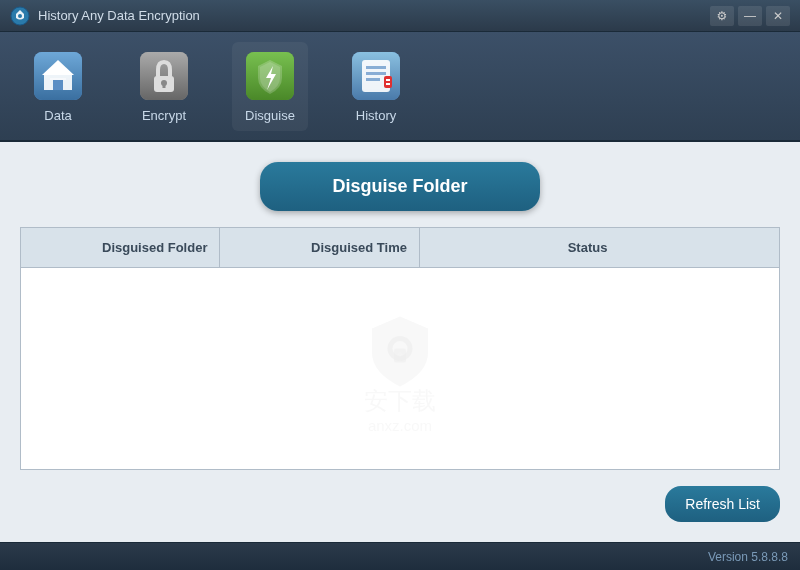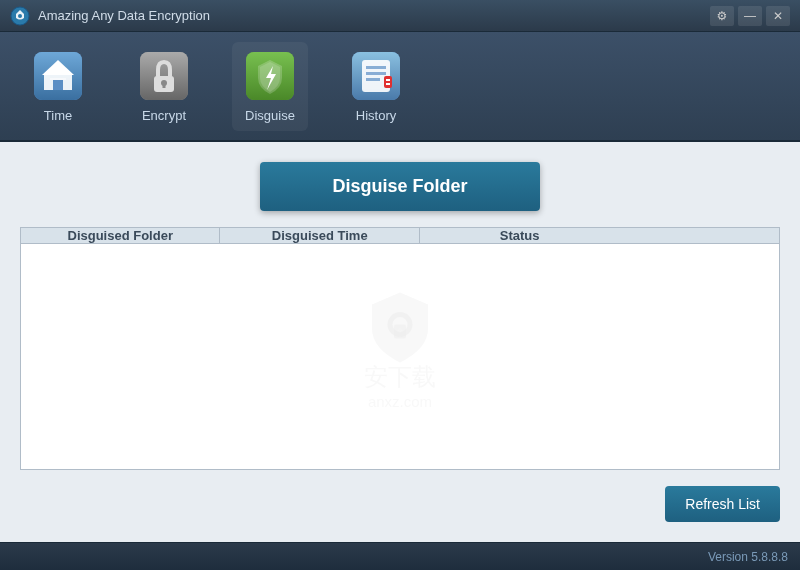--- a/index.html
+++ b/index.html
@@ -94,21 +94,21 @@
       gap: 16px;
     }
 
     
     #disguise-folder-btn {
       background: linear-gradient(180deg, #2a7a9c 0%, #1e6080 100%);
       color: white;
       font-size: 18px;
       font-weight: bold;
       border: none;
-      border-radius: 4px;
+      border-radius: 18px;
       padding: 14px 0;
       width: 280px;
       margin: 0 auto;
       cursor: pointer;
       display: block;
       text-align: center;
       box-shadow: 0 2px 6px rgba(0,0,0,0.3);
     }
 
     
@@ -119,26 +119,26 @@
       overflow: hidden;
       position: relative;
     }
     #table-header {
       display: grid;
       grid-template-columns: 1fr 1fr 1fr 0.8fr;
       background: #d8e2ea;
       border-bottom: 1px solid #b0bcc8;
     }
     .table-header-cell {
-      padding: 0 12px;
+      padding: 12px 12px;
       font-size: 13px;
       color: #3a4a5a;
       font-weight: 600;
       border-right: 1px solid #b0bcc8;
-      text-align: center;
+      text-align: right;
     }
     .table-header-cell:last-child { border-right: none; }
     #table-body {
       height: calc(100% - 33px);
       position: relative;
       display: flex;
       align-items: center;
       justify-content: center;
     }
 
@@ -174,21 +174,21 @@
       justify-content: flex-end;
       gap: 10px;
       padding: 0;
       height: auto;
     }
     .footer-btn {
       background: linear-gradient(180deg, #2a7a9c 0%, #1e6080 100%);
       color: white;
       font-size: 14px;
       border: none;
-      border-radius: 4px;
+      border-radius: 16px;
       padding: 10px 20px;
       cursor: pointer;
       font-weight: 500;
     }
 
     
     #status-bar {
       background: linear-gradient(180deg, #2b3a4a 0%, #1e2d3d 100%);
       height: 28px;
       display: flex;
@@ -206,21 +206,21 @@
 <body>
 
 <div id="title-bar">
   <div id="title-bar-icon">
     <svg width="20" height="20" viewBox="0 0 20 20">
       <circle cx="10" cy="10" r="9" fill="#2a7aaa" stroke="#1a5a8a" stroke-width="1"></circle>
       <path d="M10 4 L6 8 L6 12 Q10 15 14 12 L14 8 Z" fill="white" opacity="0.9"></path>
       <circle cx="10" cy="10" r="2" fill="#2a7aaa"></circle>
     </svg>
   </div>
-  <span id="title-bar-text">Amazing Any Data Encryption</span>
+  <span id="title-bar-text">History Any Data Encryption</span>
   <div id="title-bar-controls">
     <button class="title-btn">⚙</button>
     <button class="title-btn">—</button>
     <button class="title-btn close">✕</button>
   </div>
 </div>
 
 <div id="toolbar">
 
   <div class="toolbar-item">
@@ -234,21 +234,21 @@
             <stop offset="100%" stop-color="#3a6fa0"></stop>
           </linearGradient>
         </defs>
 
         <polygon points="24,10 38,22 38,38 10,38 10,22" fill="white" opacity="0.9"></polygon>
         <polygon points="24,8 40,23 8,23" fill="white"></polygon>
         <rect x="19" y="28" width="10" height="10" fill="#5b8ec4"></rect>
         <rect x="16" y="26" width="16" height="2" fill="white" opacity="0.5"></rect>
       </svg>
     </div>
-    <span class="toolbar-label">Time</span>
+    <span class="toolbar-label">Data</span>
   </div>
 
   <div class="toolbar-item">
     <div class="toolbar-icon">
       <svg width="48" height="48" viewBox="0 0 48 48">
         <rect width="48" height="48" rx="8" fill="#888"></rect>
         <rect width="48" height="48" rx="8" fill="url(#encGrad)"></rect>
         <defs>
           <linearGradient id="encGrad" x1="0" y1="0" x2="0" y2="1">
             <stop offset="0%" stop-color="#aaa"></stop>

